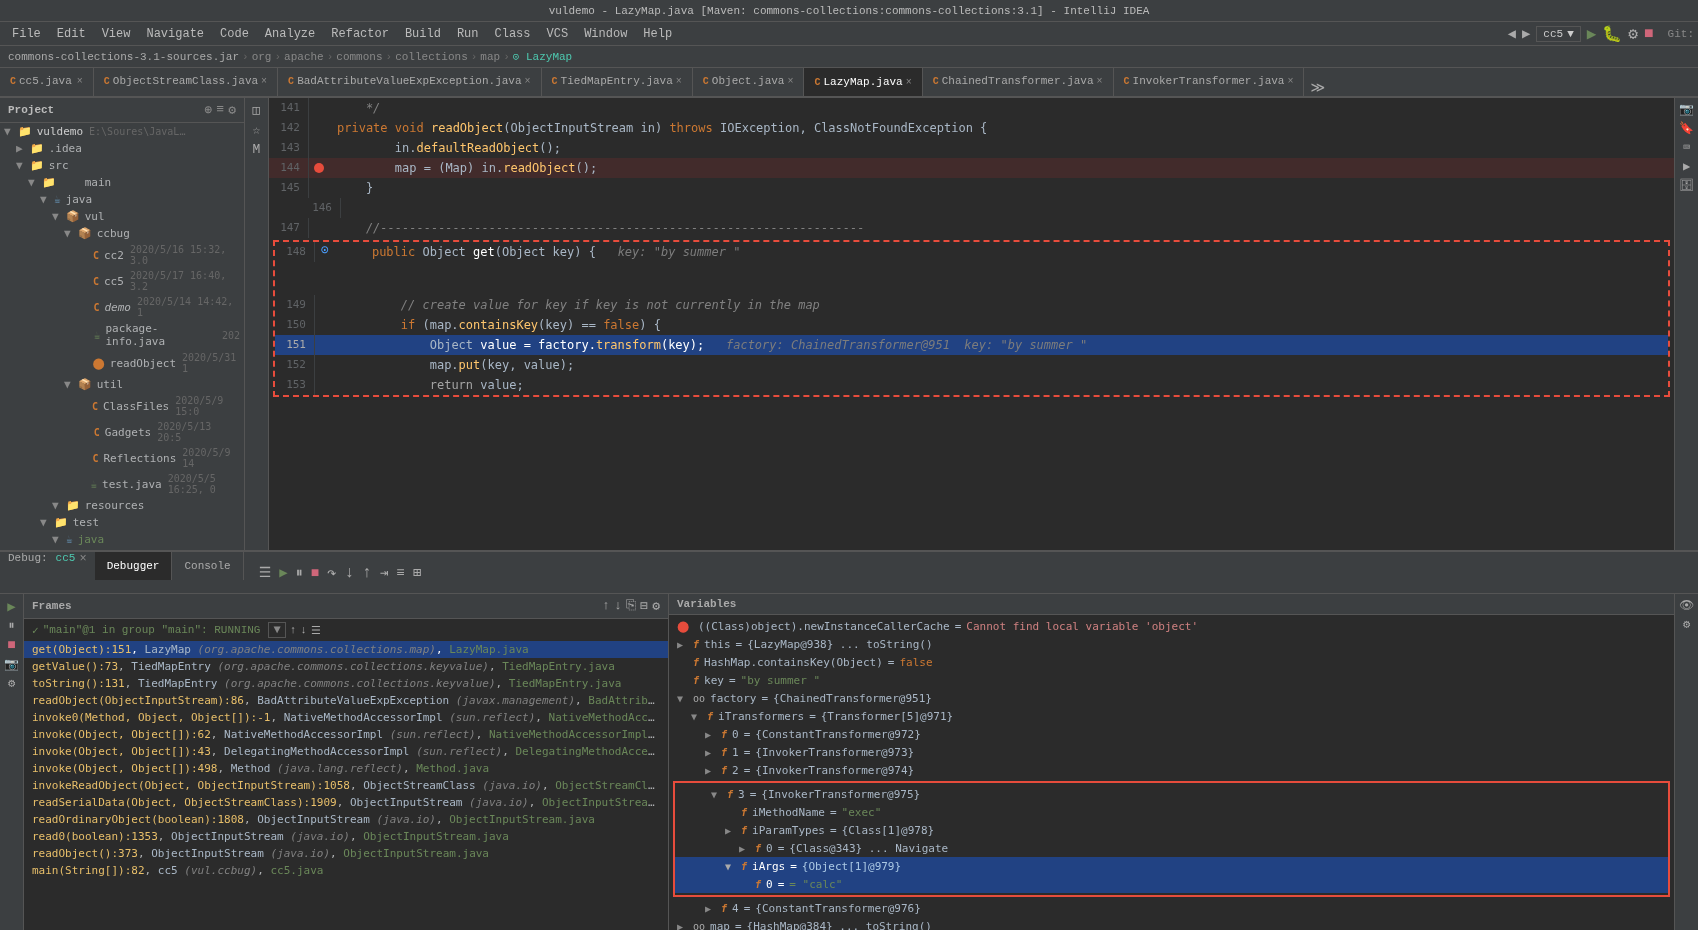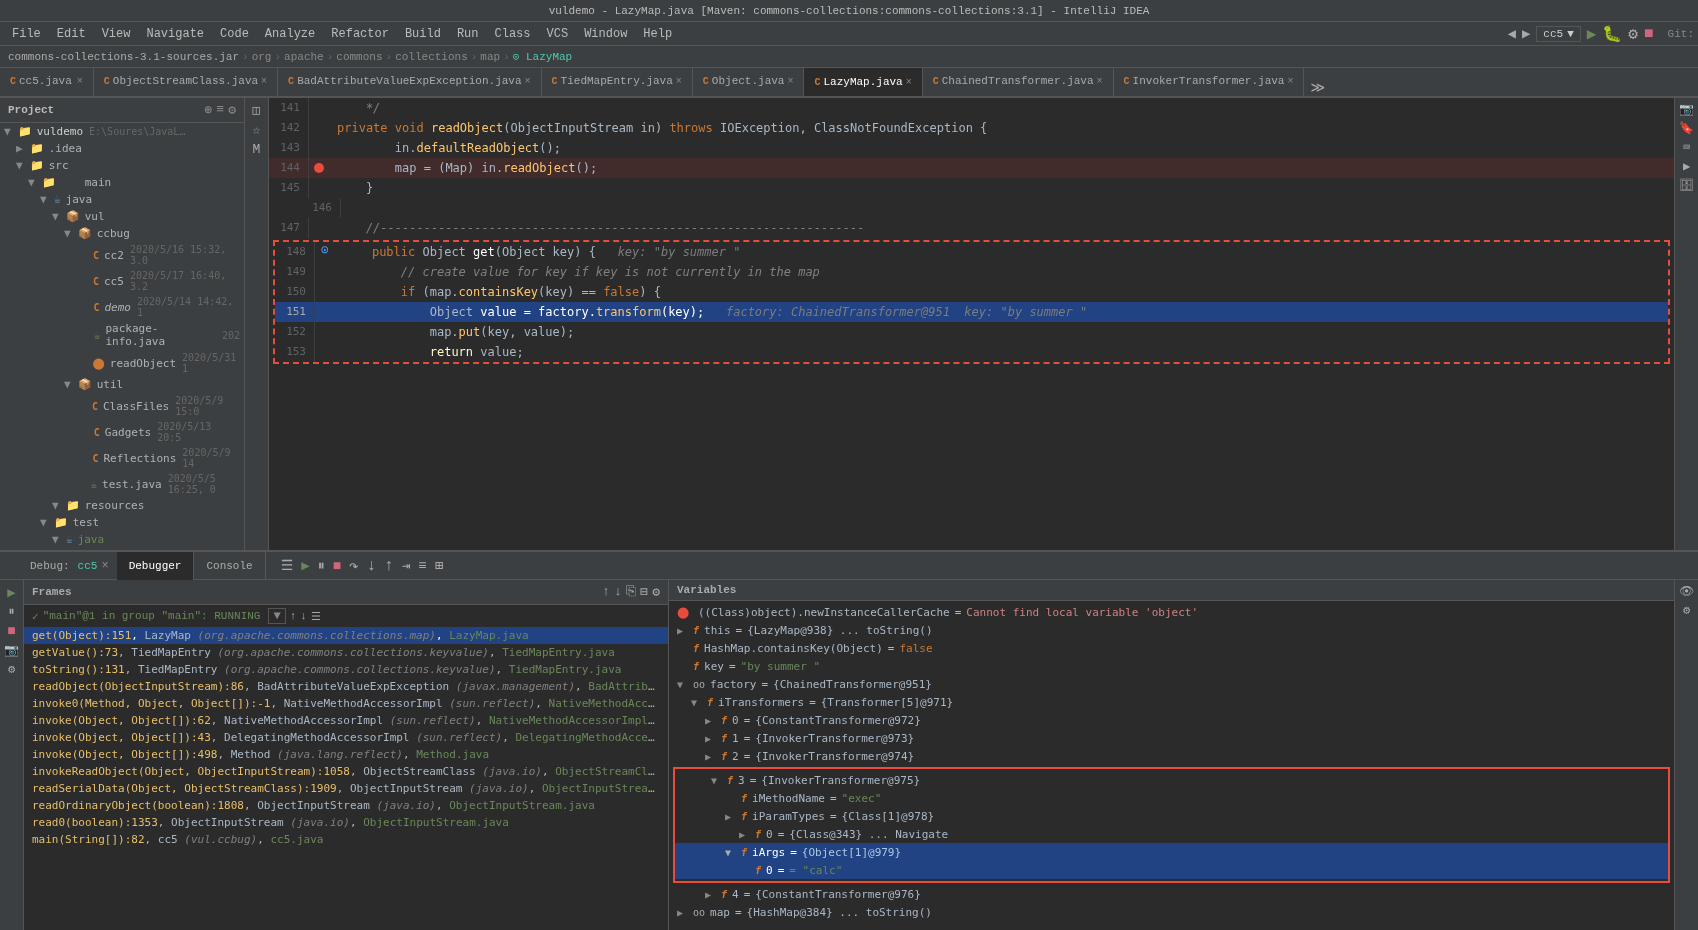--- a/index.html
+++ b/index.html
@@ -290,67 +290,67 @@
         <div style="border:2px dashed #e74c3c; margin:0 4px; margin-top:2px;">
 
           <div style="display:flex; min-height:20px; align-items:flex-start;">
             <div style="width:40px; text-align:right; padding-right:8px; color:#606366; font-size:11px; line-height:20px; border-right:1px solid #3c3f41; user-select:none; min-width:40px;">148</div>
             <div style="width:20px; min-width:20px; display:flex; align-items:center; justify-content:center;">
               <span style="color:#4a9eff; font-size:13px;">⊙</span>
             </div>
             <div style="padding:0 8px; line-height:20px; white-space:pre; font-size:12px;">    <span style="color:#cc7832;">public</span> <span style="color:#a9b7c6;">Object</span> <span style="color:#ffffff;">get</span>(<span style="color:#a9b7c6;">Object</span> key) {   <span style="color:#7c7c7c; font-style:italic;">key: "by summer "</span></div>
           </div>
 
-          <div style="display:flex; min-height:20px; align-items:flex-start;">
+          <div style="display:flex; min-height:20px; align-items:flex-start;margin-top:33px;">
             <div style="width:40px; text-align:right; padding-right:8px; color:#606366; font-size:11px; line-height:20px; border-right:1px solid #3c3f41; user-select:none; min-width:40px;">149</div>
             <div style="width:20px; min-width:20px;"></div>
             <div style="padding:0 8px; line-height:20px; white-space:pre; font-size:12px; color:#808080; font-style:italic;">        // create value for key if key is not currently in the map</div>
           </div>
 
           <div style="display:flex; min-height:20px; align-items:flex-start;">
             <div style="width:40px; text-align:right; padding-right:8px; color:#606366; font-size:11px; line-height:20px; border-right:1px solid #3c3f41; user-select:none; min-width:40px;">150</div>
             <div style="width:20px; min-width:20px;"></div>
             <div style="padding:0 8px; line-height:20px; white-space:pre; font-size:12px;">        <span style="color:#cc7832;">if</span> (map.<span style="color:#ffc66d;">containsKey</span>(key) == <span style="color:#cc7832;">false</span>) {</div>
           </div>
 
           <div style="display:flex; min-height:20px; align-items:flex-start; background:#214283;">
-            <div style="width:40px; text-align:right; padding-right:8px; color:#aaaaaa; font-size:11px; line-height:20px; border-right:1px solid #3c3f41; user-select:none; min-width:40px;border-radius:9px;">151</div>
+            <div style="width:40px; text-align:right; padding-right:8px; color:#aaaaaa; font-size:11px; line-height:20px; border-right:1px solid #3c3f41; user-select:none; min-width:40px;">151</div>
             <div style="width:20px; min-width:20px;"></div>
             <div style="padding:0 8px; line-height:20px; white-space:pre; font-size:12px; color:#ffffff;">            <span style="color:#a9b7c6;">Object</span> value = factory.<span style="color:#ffc66d;">transform</span>(key);   <span style="color:#7c7c7c; font-style:italic;">factory: ChainedTransformer@951  key: "by summer "</span></div>
           </div>
 
           <div style="display:flex; min-height:20px; align-items:flex-start;">
             <div style="width:40px; text-align:right; padding-right:8px; color:#606366; font-size:11px; line-height:20px; border-right:1px solid #3c3f41; user-select:none; min-width:40px;">152</div>
             <div style="width:20px; min-width:20px;"></div>
             <div style="padding:0 8px; line-height:20px; white-space:pre; font-size:12px;">            map.<span style="color:#ffc66d;">put</span>(key, value);</div>
           </div>
 
           <div style="display:flex; min-height:20px; align-items:flex-start;">
             <div style="width:40px; text-align:right; padding-right:8px; color:#606366; font-size:11px; line-height:20px; border-right:1px solid #3c3f41; user-select:none; min-width:40px;">153</div>
             <div style="width:20px; min-width:20px;"></div>
-            <div style="padding:0 8px; line-height:20px; white-space:pre; font-size:12px;">            <span style="color:#fef9c3;">return</span> value;</div>
+            <div style="padding:0 8px; line-height:20px; white-space:pre; font-size:12px;">            <span style="color:#a3a3a3;">return</span> value;</div>
           </div>
         </div>
 
       </div>
     </div>
   </div>
 
   <div style="width:24px; background:#3c3f41; border-left:1px solid #555; display:flex; flex-direction:column; align-items:center; padding:4px 0; gap:4px;">
     <span style="color:#aaa; cursor:pointer; font-size:12px;">📷</span>
     <span style="color:#aaa; cursor:pointer; font-size:12px;">🔖</span>
     <span style="color:#aaa; cursor:pointer; font-size:12px;">⌨</span>
     <span style="color:#aaa; cursor:pointer; font-size:12px;">▶</span>
     <span style="color:#aaa; cursor:pointer; font-size:12px;">🗄</span>
   </div>
 </div>
 
 <div style="background:#2b2b2b; border-top:2px solid #555; height:380px; display:flex; flex-direction:column;">
 
-  <div style="background:#3c3f41; height:28px; display:flex; align-items:center; border-bottom:1px solid #555;padding-left:22px;">
+  <div style="background:#3c3f41; height:42px; display:flex; border-bottom:1px solid #555;">
     <span style="padding:0 8px; font-size:11px; color:#aaa;">Debug:</span>
     <span style="color:#4ec9b0; font-size:11px; margin-right:4px;">cc5</span>
     <span style="color:#888; font-size:12px; cursor:pointer; margin-right:8px;">×</span>
     <div style="padding:0 12px; height:28px; display:flex; align-items:center; font-size:11px; color:#fff; background:#2b2b2b; cursor:pointer; border-right:1px solid #555;">Debugger</div>
     <div style="padding:0 12px; height:28px; display:flex; align-items:center; font-size:11px; color:#aaa; cursor:pointer; border-right:1px solid #555;">Console</div>
 
     <div style="display:flex; align-items:center; padding:0 8px; gap:2px; margin-left:4px;">
       <span style="color:#aaa; cursor:pointer; font-size:14px; padding:2px 3px;">☰</span>
       <span style="color:#6a8759; cursor:pointer; font-size:14px; padding:2px 3px;">▶</span>
       <span style="color:#aaa; cursor:pointer; font-size:14px; padding:2px 3px;">⏸</span>
@@ -426,20 +426,23 @@
         <div style="padding:2px 8px; color:#afb1b3; cursor:pointer; white-space:nowrap; overflow:hidden; text-overflow:ellipsis;">
           <span style="color:#e8bf6a;">readSerialData(Object, ObjectStreamClass):1909</span>, <span style="color:#a9b7c6;">ObjectInputStream</span> <span style="color:#808080; font-style:italic;">(java.io)</span>, <span style="color:#6a8759;">ObjectInputStream.java</span>
         </div>
         <div style="padding:2px 8px; color:#afb1b3; cursor:pointer; white-space:nowrap; overflow:hidden; text-overflow:ellipsis;">
           <span style="color:#e8bf6a;">readOrdinaryObject(boolean):1808</span>, <span style="color:#a9b7c6;">ObjectInputStream</span> <span style="color:#808080; font-style:italic;">(java.io)</span>, <span style="color:#6a8759;">ObjectInputStream.java</span>
         </div>
         <div style="padding:2px 8px; color:#afb1b3; cursor:pointer; white-space:nowrap; overflow:hidden; text-overflow:ellipsis;">
           <span style="color:#e8bf6a;">read0(boolean):1353</span>, <span style="color:#a9b7c6;">ObjectInputStream</span> <span style="color:#808080; font-style:italic;">(java.io)</span>, <span style="color:#6a8759;">ObjectInputStream.java</span>
         </div>
         <div style="padding:2px 8px; color:#afb1b3; cursor:pointer; white-space:nowrap; overflow:hidden; text-overflow:ellipsis;">
+          <span style="color:#e8bf6a;">readObject():373</span>, <span style="color:#a9b7c6;">ObjectInputStream</span> <span style="color:#808080; font-style:italic;">(java.io)</span>, <span style="color:#6a8759;">ObjectInputStream.java</span>
+        </div>
+        <div style="padding:2px 8px; color:#afb1b3; cursor:pointer; white-space:nowrap; overflow:hidden; text-overflow:ellipsis;">
           <span style="color:#e8bf6a;">main(String[]):82</span>, <span style="color:#a9b7c6;">cc5</span> <span style="color:#808080; font-style:italic;">(vul.ccbug)</span>, <span style="color:#6a8759;">cc5.java</span>
         </div>
       </div>
     </div>
 
     <div style="flex:1; display:flex; flex-direction:column; overflow:hidden; font-size:11px;">
       <div style="padding:4px 8px; background:#3c3f41; border-bottom:1px solid #555; font-size:11px; color:#aaa; font-weight:bold;">
         Variables
       </div>
       <div style="overflow-y:auto; flex:1; padding:2px 0; font-family:Consolas,monospace;">

